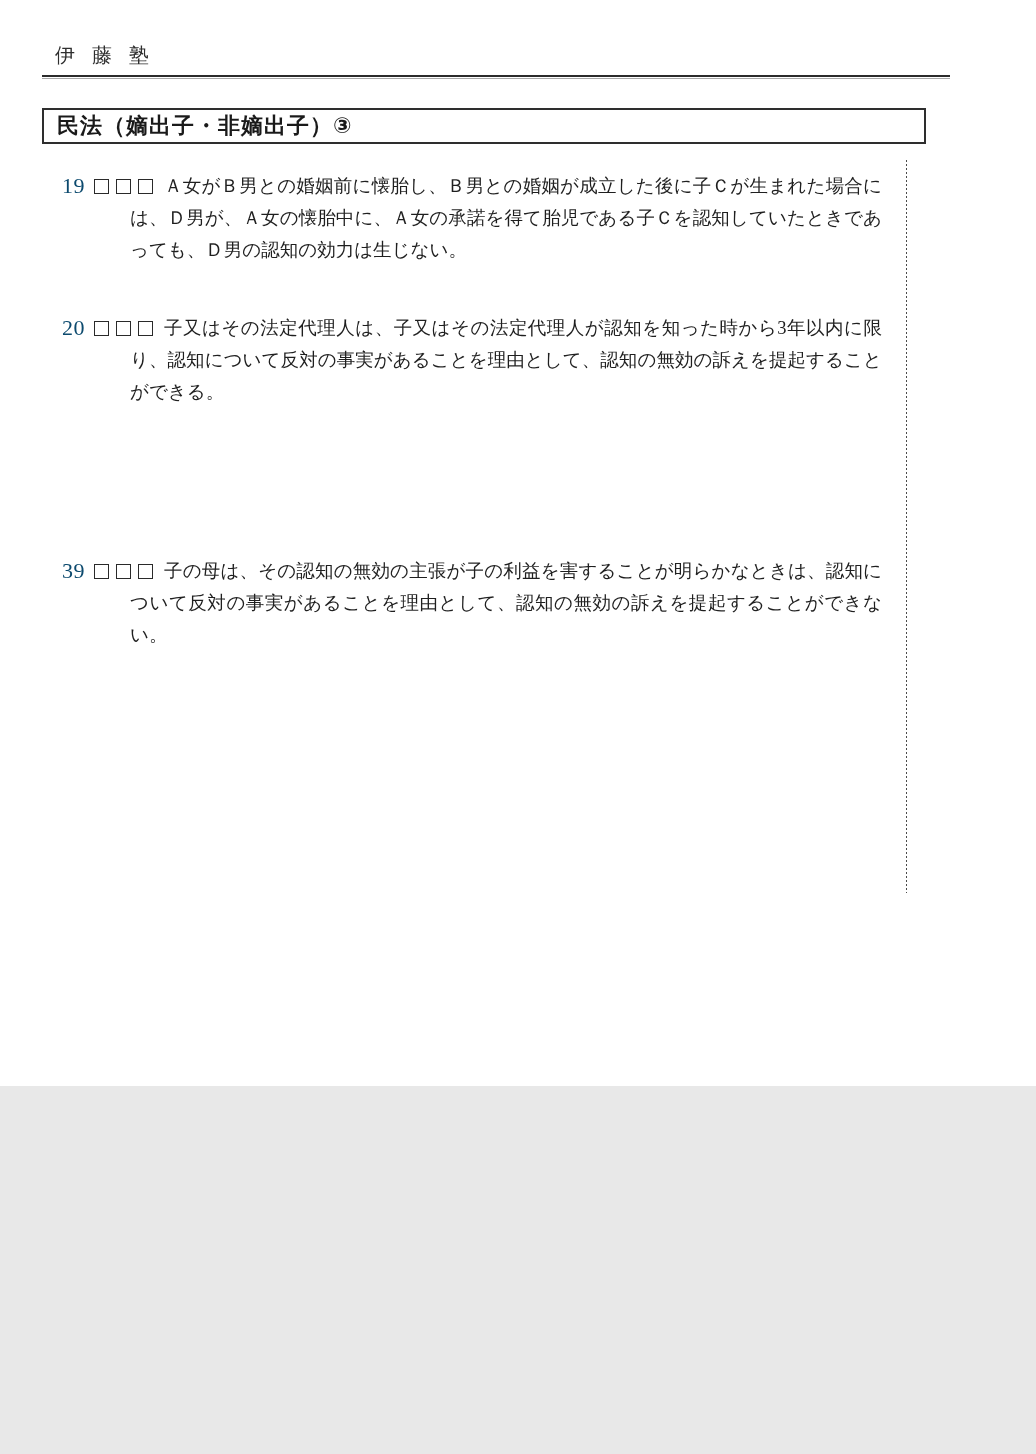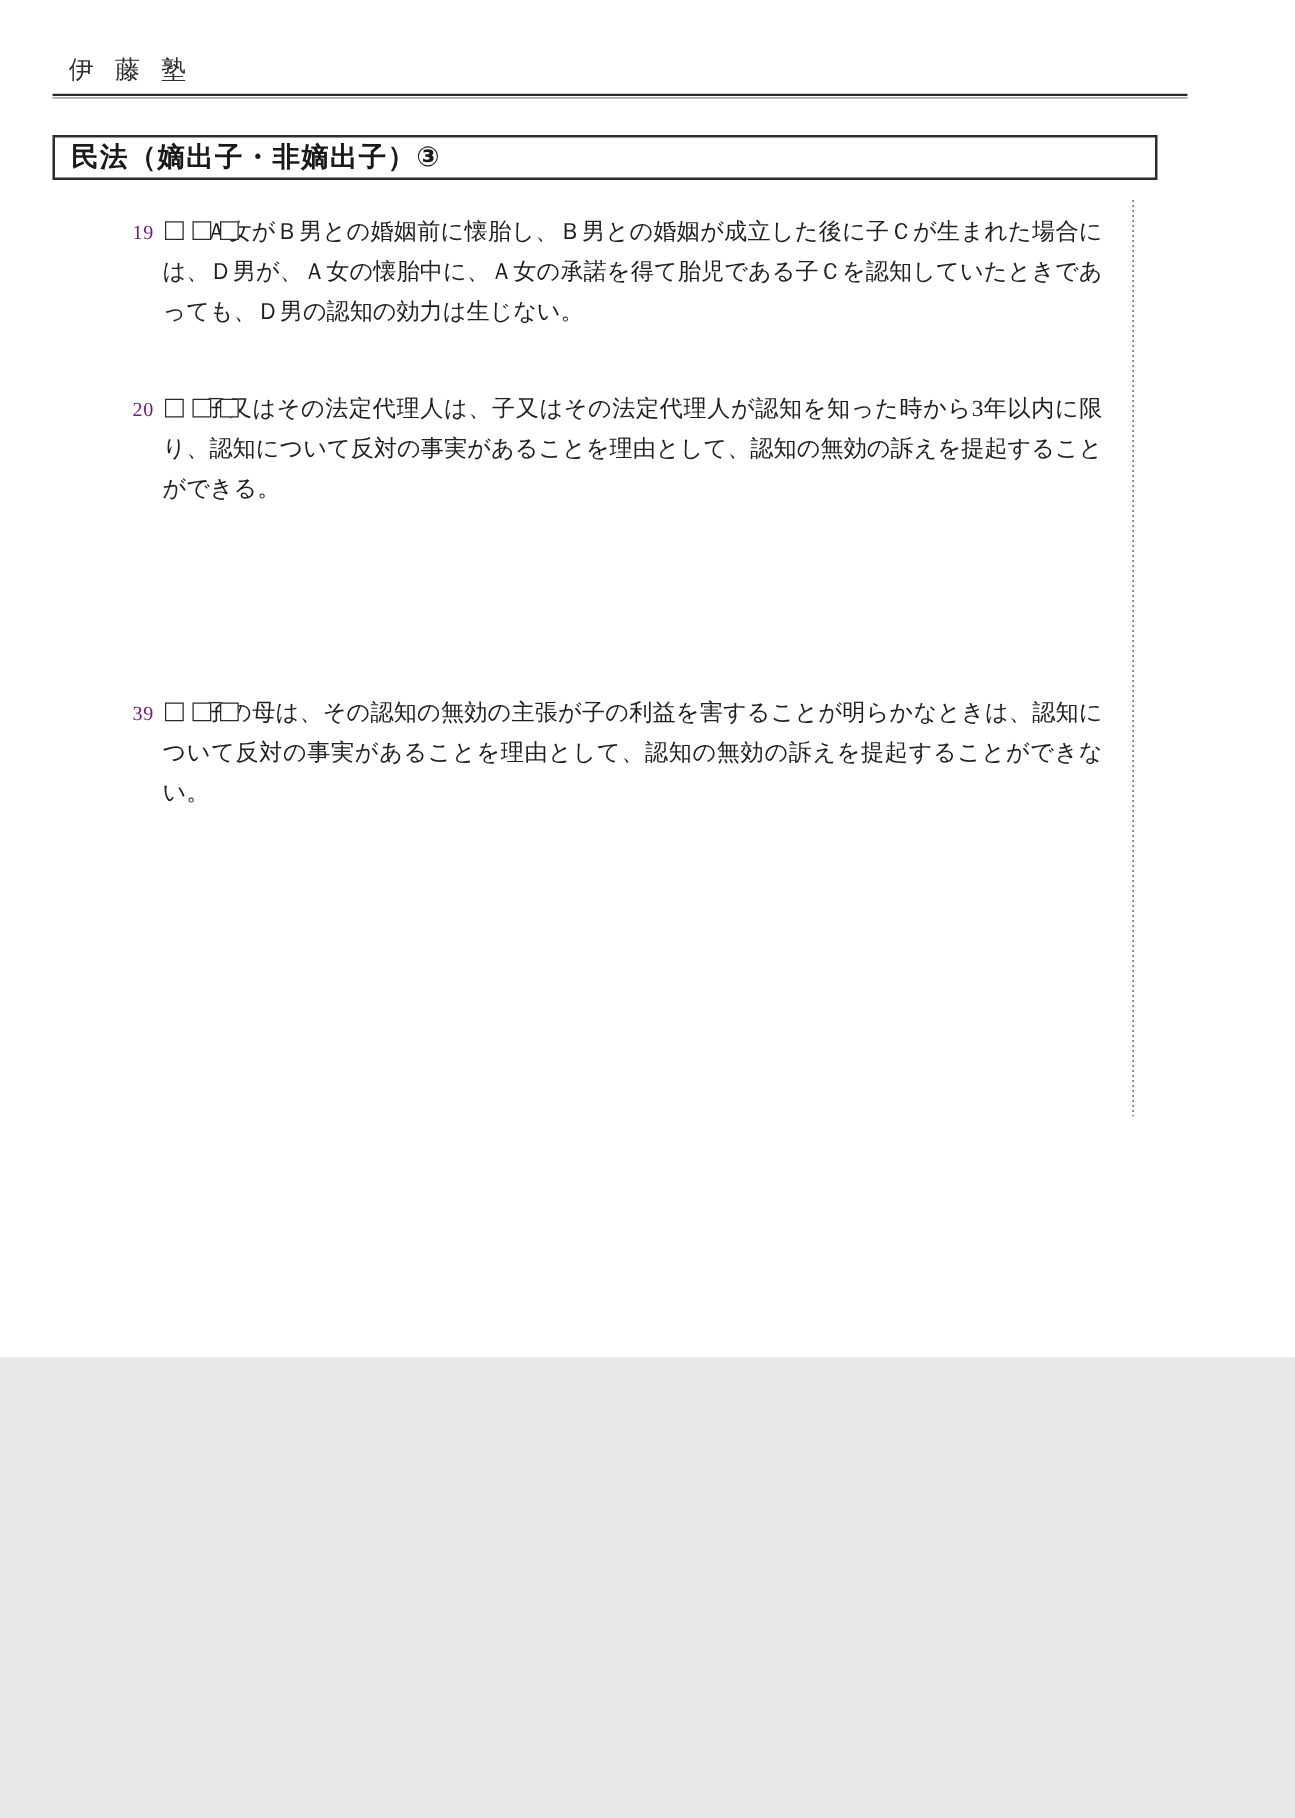--- a/index.html
+++ b/index.html
@@ -77,25 +77,24 @@
     width: 822px;
   }
   .q-marker {
     position: absolute;
     left: 0;
     top: 7px;
     white-space: nowrap;
     line-height: 18px;
   }
   .q-num {
-    font-size: 16px;
-    color: #701a75;
+    font-size: 22px;
+    color: #0c4a6e;
     margin-right: 2px;
     letter-spacing: 0.5px;
-    margin-left: 44px;
   }
   .checkbox {
     display: inline-block;
     width: 13px;
     height: 13px;
     border: 1.5px solid #2a2a2a;
     margin-left: 3px;
     vertical-align: -1px;
     background: #ffffff;
   }

